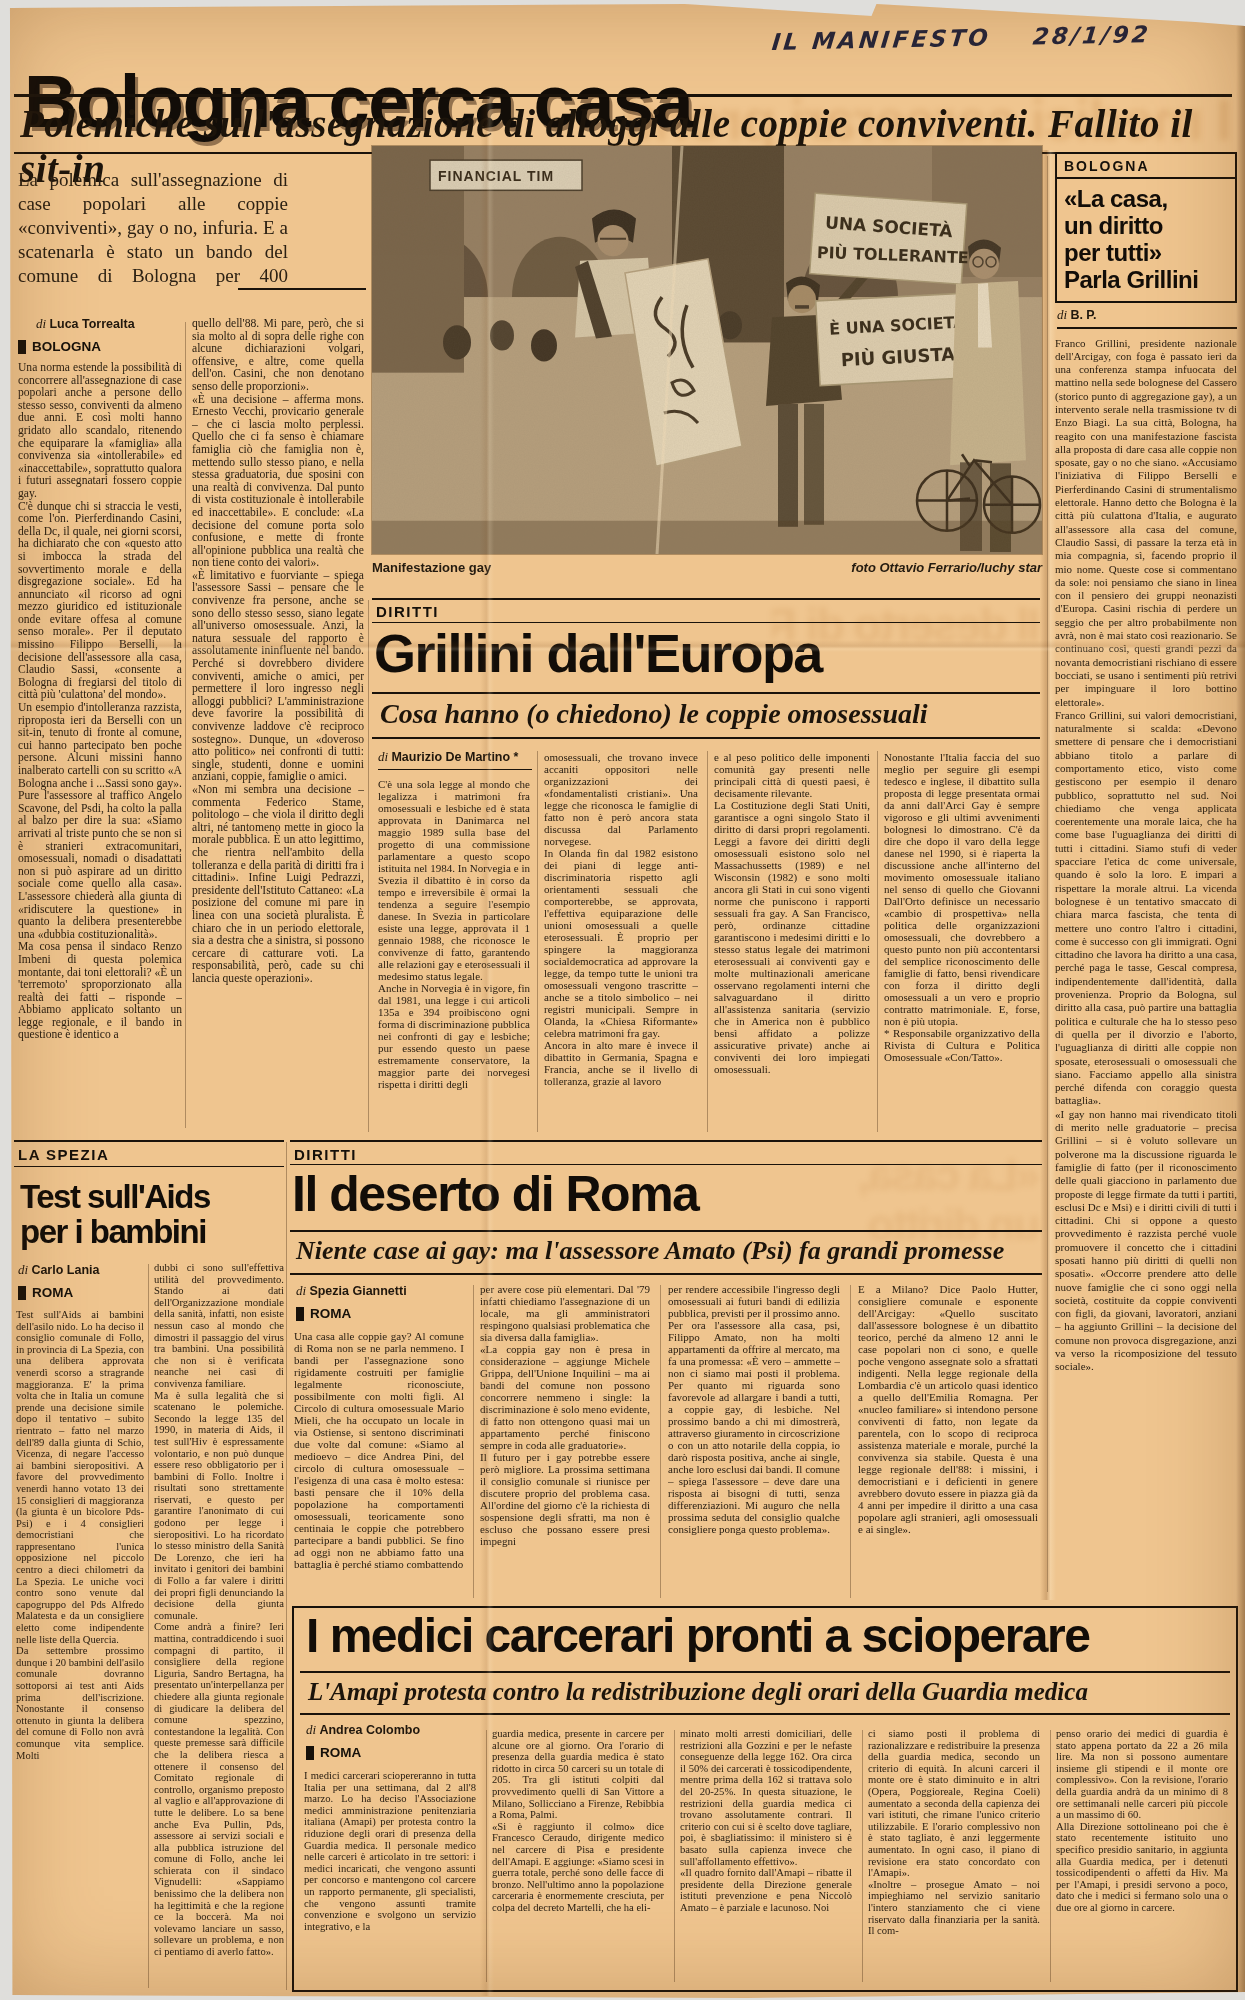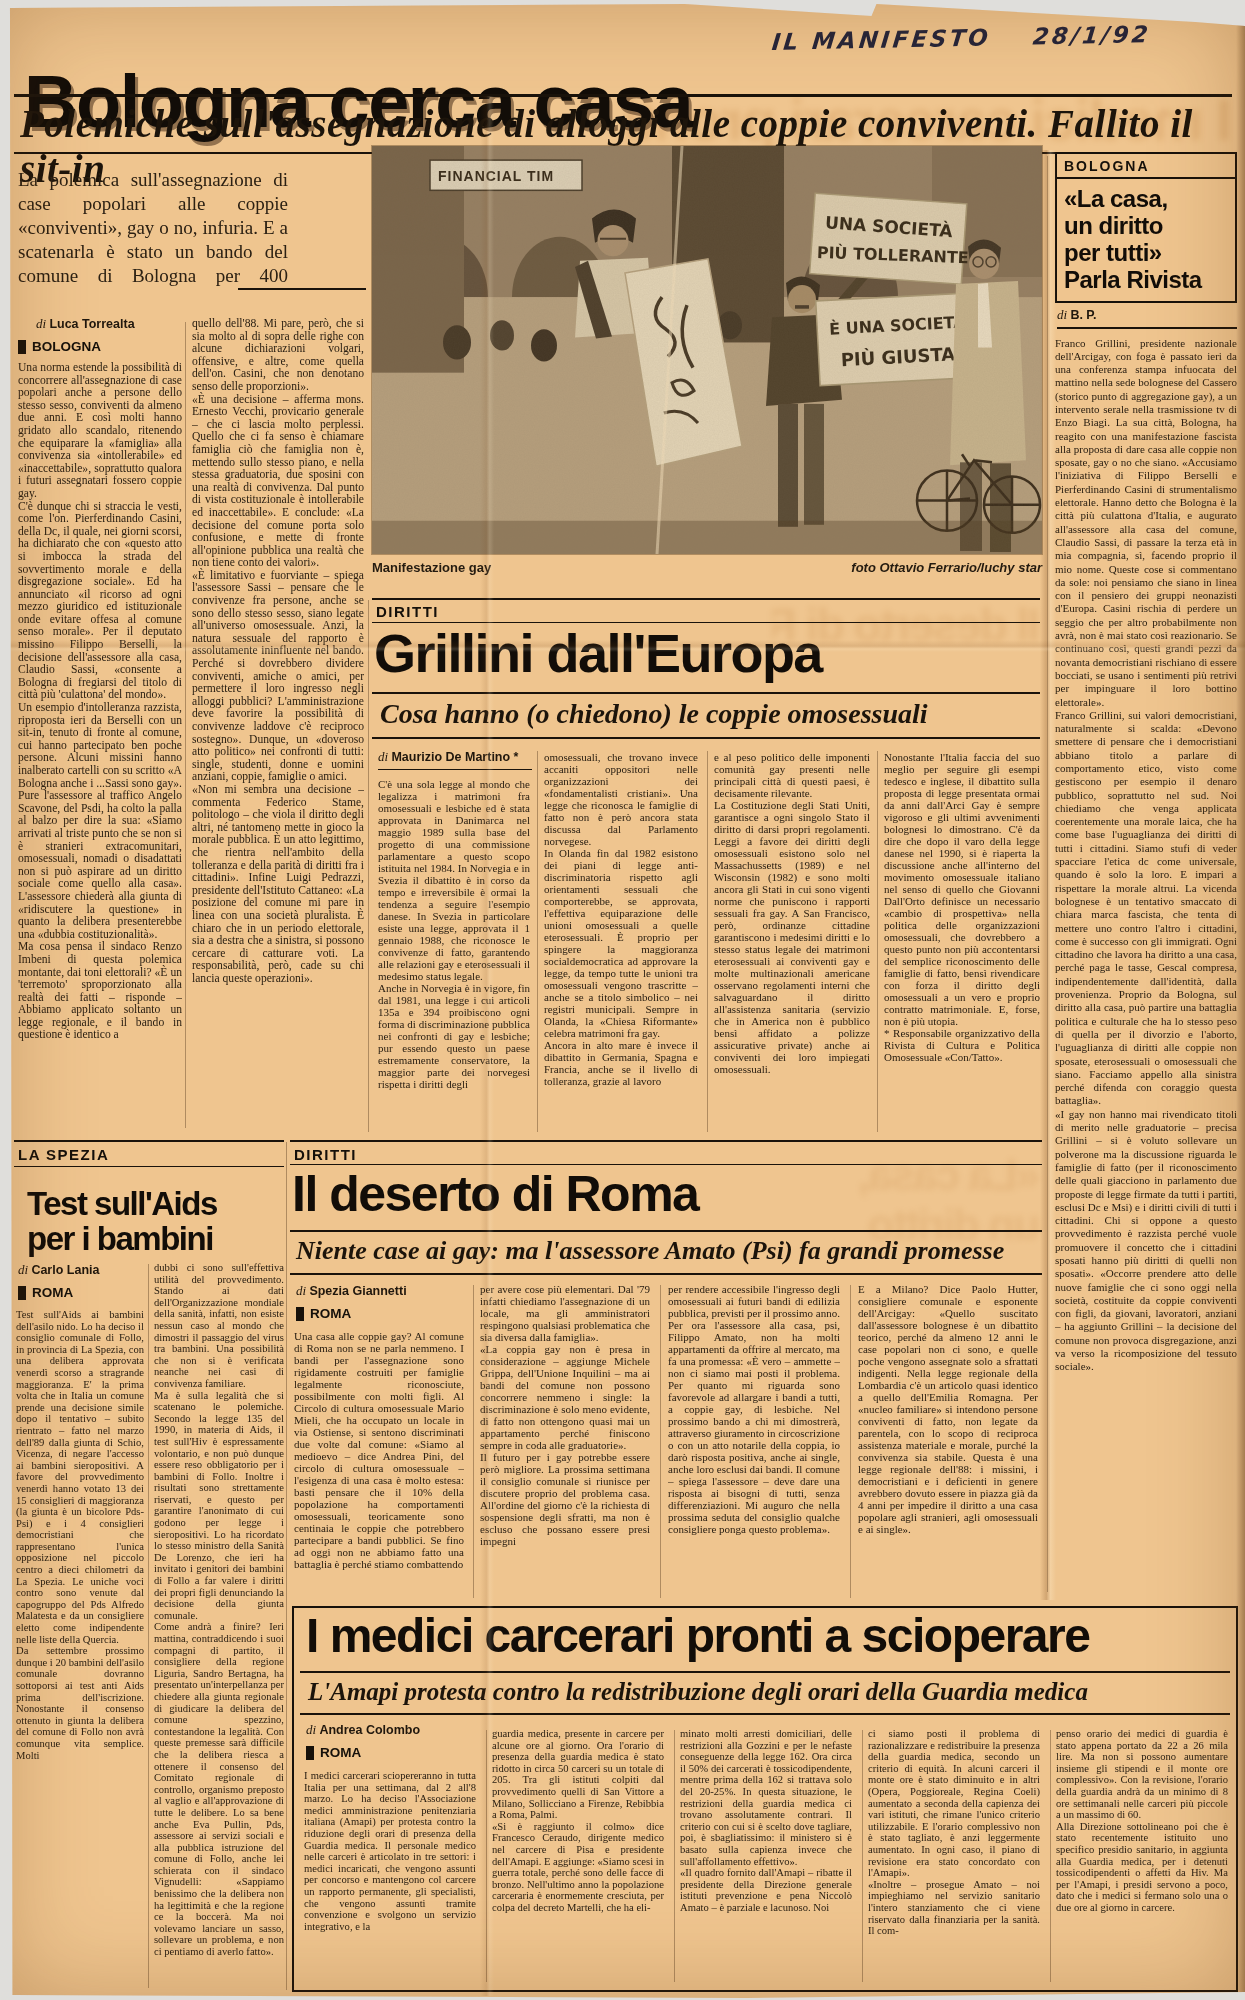--- a/index.html
+++ b/index.html
@@ -185,21 +185,21 @@
       <span id="photo-credit">foto Ottavio Ferrario/luchy star</span>
     </div>
 
     <div class="vrule" style="left:1047px;top:156px;height:1436px;"></div>
     <div id="sidebar">
       <div id="sidebar-box">
         <div id="sidebar-kicker">BOLOGNA</div>
         <div id="sidebar-headline">«La casa,
 un diritto
 per tutti»
-Parla Rivista</div>
+Parla Grillini</div>
       </div>
       <div class="byline" id="sidebar-byline">
         <span class="di">di</span> <span class="nm">B. P.</span>
         <div id="sidebar-byline-rule"></div>
       </div>
       <div class="bt" id="sidebar-body">Franco Grillini, presidente nazionale dell'Arcigay, con foga è passato ieri da una conferenza stampa infuocata del mattino nella sede bolognese del Cassero (storico punto di aggregazione gay), a un intervento serale nella trasmissione tv di Enzo Biagi. La sua città, Bologna, ha reagito con una manifestazione fascista alla proposta di dare casa alle coppie non sposate, gay o no che siano. «Accusiamo l'iniziativa di Filippo Berselli e Pierferdinando Casini di strumentalismo elettorale. Hanno detto che Bologna è la città più culattona d'Italia, e augurato all'assessore alla casa del comune, Claudio Sassi, di passare la terza età in mia compagnia, sì, facendo proprio il mio nome. Queste cose si commentano da sole: noi pensiamo che siano in linea con il pensiero dei gruppi neonazisti d'Europa. Casini rischia di perdere un seggio che per altro probabilmente non avrà, non è mai stato così reazionario. Se continuano così, questi grandi pezzi da novanta democristiani rischiano di essere bocciati, se usano i sentimenti più retrivi per impinguare il loro bottino elettorale».
 Franco Grillini, sui valori democristiani, naturalmente si scalda: «Devono smettere di pensare che i democristiani abbiano titolo a parlare di comportamento etico, visto come gestiscono per esempio il denaro pubblico, soprattutto nel sud. Noi chiediamo che venga applicata coerentemente una morale laica, che ha come base l'uguaglianza dei diritti di tutti i cittadini. Siamo stufi di veder spacciare l'etica dc come universale, quando è solo la loro. E impari a rispettare la morale altrui. La vicenda bolognese è un tentativo smaccato di chiara marca fascista, che tenta di mettere uno contro l'altro i cittadini, come è successo con gli immigrati. Ogni cittadino che lavora ha diritto a una casa, perché paga le tasse, Gescal compresa, indipendentemente dall'identità, dalla provenienza. Proprio da Bologna, sul diritto alla casa, può partire una battaglia politica e culturale che ha lo stesso peso di quella per il divorzio e l'aborto, l'uguaglianza di diritti alle coppie non sposate, eterosessuali o omosessuali che siano. Facciamo appello alla sinistra perché difenda con coraggio questa battaglia».
 «I gay non hanno mai rivendicato titoli di merito nelle graduatorie – precisa Grillini – si è voluto sollevare un polverone ma la discussione riguarda le famiglie di fatto (per il riconoscimento delle quali giacciono in parlamento due proposte di legge firmate da tutti i partiti, esclusi Dc e Msi) e i diritti civili di tutti i cittadini. Chi si oppone a questo provvedimento è razzista perché vuole promuovere il concetto che i cittadini sposati hanno più diritti di quelli non sposati». «Occorre prendere atto delle nuove famiglie che ci sono oggi nella società, costituite da coppie conviventi con figli, da giovani, lavoratori, anziani – ha aggiunto Grillini – la decisione del comune non provoca disgregazione, anzi va verso la ricomposizione del tessuto sociale».</div>
     </div>
 
@@ -222,21 +222,21 @@
 La Costituzione degli Stati Uniti, garantisce a ogni singolo Stato il diritto di darsi propri regolamenti. Leggi a favore dei diritti degli omosessuali esistono solo nel Massachussetts (1989) e nel Wisconsin (1982) e sono molti ancora gli Stati in cui sono vigenti norme che puniscono i rapporti sessuali fra gay. A San Francisco, però, ordinanze cittadine garantiscono i medesimi diritti e lo stesso status legale dei matrimoni eterosessuali ai conviventi gay e molte multinazionali americane osservano regolamenti interni che salvaguardano il diritto all'assistenza sanitaria (servizio che in America non è pubblico bensì affidato a polizze assicurative private) anche ai conviventi dei loro impiegati omosessuali.</div>
     <div class="bt" style="left:884px;top:751px;width:156px;height:381px;">Nonostante l'Italia faccia del suo meglio per seguire gli esempi tedesco e inglese, il dibattito sulla proposta di legge presentata ormai da anni dall'Arci Gay è sempre vigoroso e gli ultimi avvenimenti bolognesi lo dimostrano. C'è da dire che dopo il varo della legge danese nel 1990, si è riaperta la discussione anche all'interno del movimento omosessuale italiano nel senso di quello che Giovanni Dall'Orto definisce un necessario «cambio di prospettiva» nella politica delle organizzazioni omosessuali, che dovrebbero a questo punto non più accontentarsi del semplice riconoscimento delle famiglie di fatto, bensì rivendicare con forza il diritto degli omosessuali a un vero e proprio contratto matrimoniale. E, forse, non è più utopia.
 * Responsabile organizzativo della Rivista di Cultura e Politica Omosessuale «Con/Tatto».</div>
     <div class="vrule" style="left:537px;top:751px;height:381px;"></div>
     <div class="vrule" style="left:707px;top:751px;height:381px;"></div>
     <div class="vrule" style="left:877px;top:751px;height:381px;"></div>
 
     <div class="rule" style="left:14px;top:1140px;width:270px;height:2px;"></div>
     <div class="kick" style="left:18px;top:1146px;">LA SPEZIA</div>
     <div class="rule" style="left:14px;top:1166px;width:270px;height:1px;"></div>
-    <h2 class="hl" style="left:16px;top:1176px;width:268px;font-size:33px;margin:11px;line-height:1.06;">Test sull'Aids
+    <h2 class="hl" style="left:16px;top:1176px;width:268px;font-size:33px;margin:4px;line-height:1.06;">Test sull'Aids
 per i bambini</h2>
     <div class="byline" style="left:18px;top:1262px;">
       <span class="di">di</span> <span class="nm">Carlo Lania</span>
     </div>
     <div class="dateline" style="left:18px;top:1285px;">
       <span class="dbar"></span>
         <span>ROMA</span>
     </div>
     <div class="bt bt-sm" style="left:16px;top:1309px;width:128px;height:680px;">Test sull'Aids ai bambini dell'asilo nido. Lo ha deciso il consiglio comunale di Follo, in provincia di La Spezia, con una delibera approvata venerdì scorso a stragrande maggioranza. E' la prima volta che in Italia un comune prende una decisione simile dopo il tentativo – subito rientrato – fatto nel marzo dell'89 dalla giunta di Schio, Vicenza, di negare l'accesso ai bambini sieropositivi. A favore del provvedimento venerdì hanno votato 13 dei 15 consiglieri di maggioranza (la giunta è un bicolore Pds-Psi) e i 4 consiglieri democristiani che rappresentano l'unica opposizione nel piccolo centro a dieci chilometri da La Spezia. Le uniche voci contro sono venute dal capogruppo del Pds Alfredo Malatesta e da un consigliere eletto come indipendente nelle liste della Quercia.
 Da settembre prossimo dunque i 20 bambini dell'asilo comunale dovranno sottoporsi ai test anti Aids prima dell'iscrizione. Nonostante il consenso ottenuto in giunta la delibera del comune di Follo non avrà comunque vita semplice. Molti</div>

